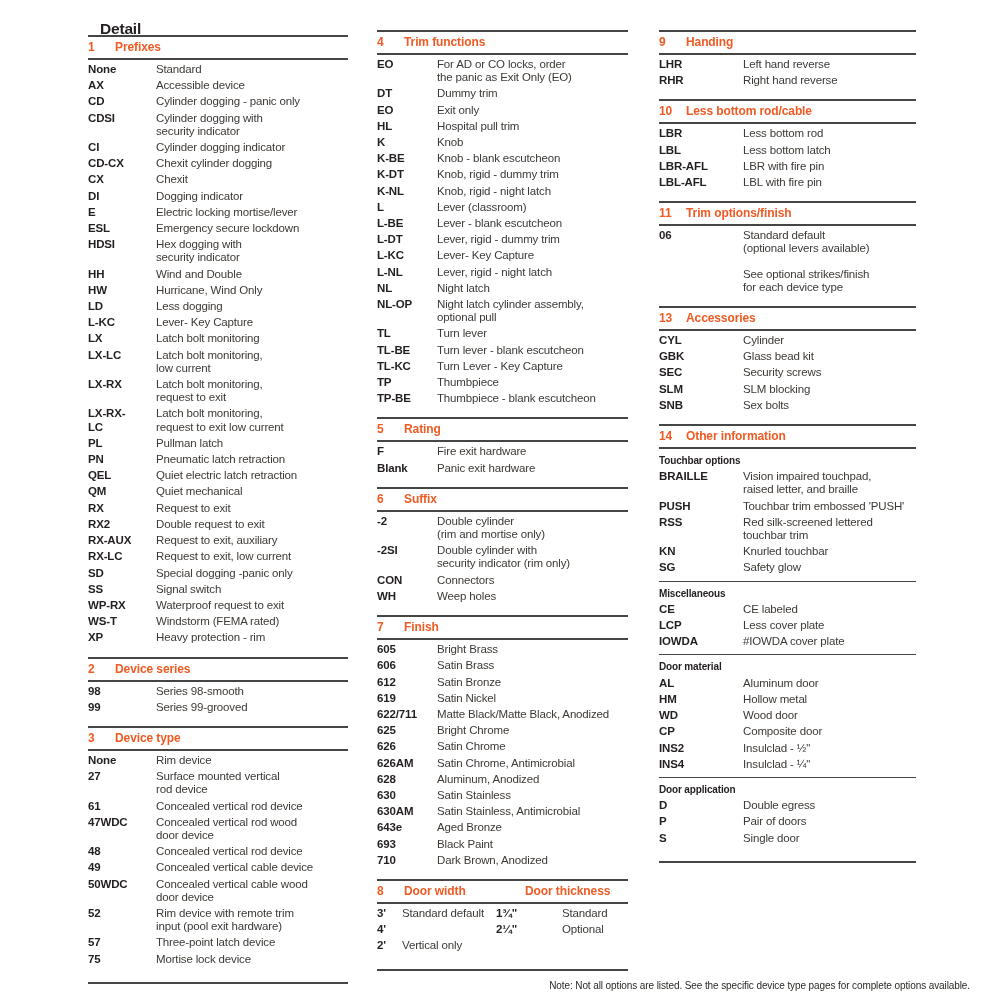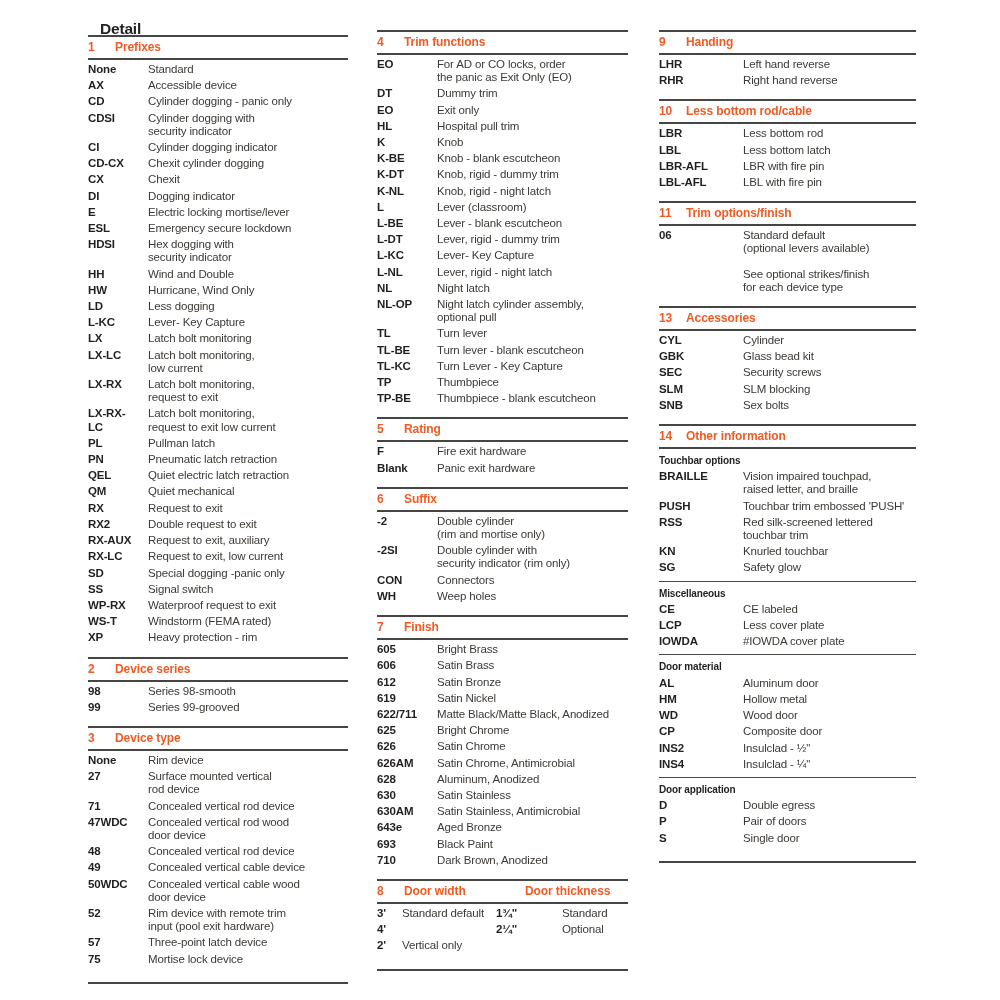--- a/index.html
+++ b/index.html
@@ -20,21 +20,21 @@
   .sec-header {
     position:relative; display:flex; align-items:baseline;
     border-top:2px solid var(--rule); border-bottom:2px solid var(--rule);
     padding:3px 0 4px 0; color:var(--accent); font-weight:bold; font-size:12px;
     letter-spacing:-0.1px;
   }
   .sec-num { width:27px; flex:none; }
   .sec-title2 { position:absolute; left:148px; }
   .row { display:flex; margin-top:3px; font-size:11.5px; line-height:13.2px; letter-spacing:-0.15px; }
   .code { flex:none; font-weight:bold; color:var(--dark); padding-right:4px; white-space:pre-line; }
-  .col-0 .code { width:60px; }
+  .col-0 .code { width:68px; }
   .col-1 .code { width:60px; }
   .col-2 .code { width:84px; }
   .desc { white-space:pre-line; }
   .split-row { display:grid; grid-template-columns:25px 94px 66px auto; margin-top:3px; font-size:11.5px; line-height:13.2px; letter-spacing:-0.15px; }
   .split-row .code { width:auto; }
   .group-heading { font-weight:bold; color:var(--dark); font-size:10px; margin-top:5px; line-height:13.2px; letter-spacing:-0.15px; }
   .group-divider { border-top:1.5px solid var(--rule); margin:6px 0 2px 0; }
   .note { position:absolute; right:30px; bottom:9px; font-size:10px; color:#2d2a26; letter-spacing:-0.1px; }
 </style>
 </head>
@@ -205,21 +205,21 @@
         <div class="row">
           <span class="code">None</span>
           <span class="desc">Rim device</span>
         </div>
         <div class="row">
           <span class="code">27</span>
           <span class="desc">Surface mounted vertical
 rod device</span>
         </div>
         <div class="row">
-          <span class="code">71</span>
+          <span class="code">61</span>
           <span class="desc">Concealed vertical rod device</span>
         </div>
         <div class="row">
           <span class="code">47WDC</span>
           <span class="desc">Concealed vertical rod wood
 door device</span>
         </div>
         <div class="row">
           <span class="code">48</span>
           <span class="desc">Concealed vertical rod device</span>
@@ -621,13 +621,14 @@
         <div class="row">
           <span class="code">P</span>
           <span class="desc">Pair of doors</span>
         </div>
         <div class="row">
           <span class="code">S</span>
           <span class="desc">Single door</span>
         </div>
       </section>
     </div>
+  <div class="note">Note: Not all options are listed. See the specific device type pages for complete options available.</div>
 </div>
 
 </body></html>

